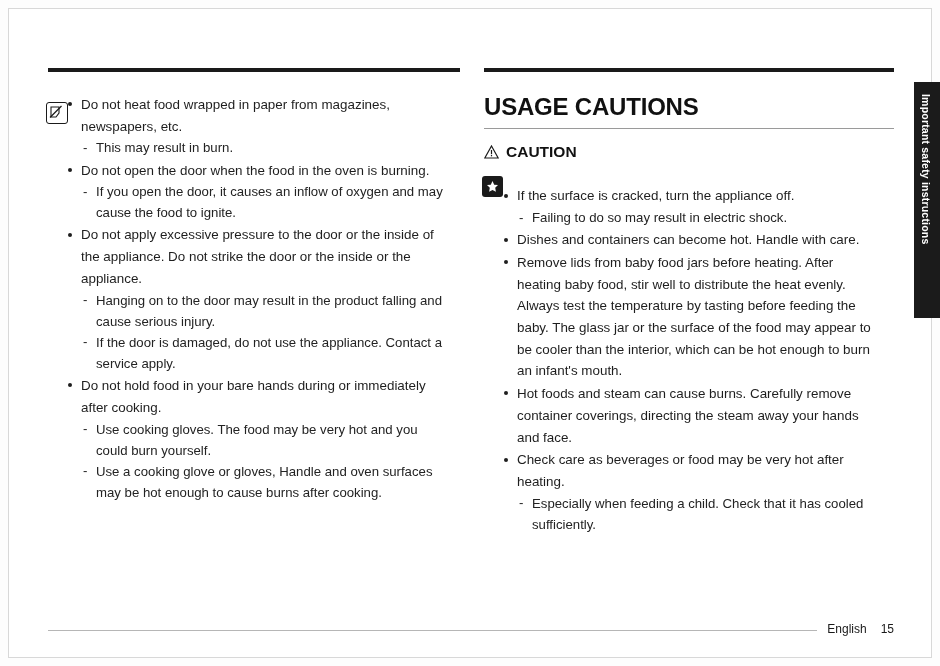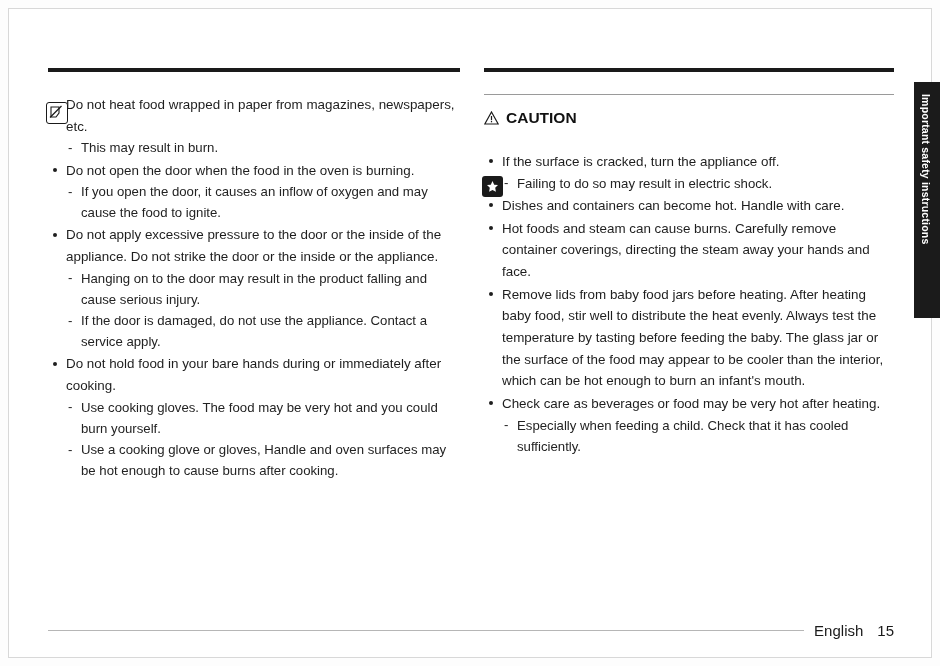--- a/index.html
+++ b/index.html
@@ -97,21 +97,21 @@
     display: inline-block;
     width: 15px;
     height: 14px;
     position: relative;
   }
   .warn-tri svg { display:block; }
 
   
   ul.bullets {
     list-style: none;
-    margin: 1px;
+    margin: 16px;
     padding: 0;
   }
   ul.bullets > li {
     position: relative;
     padding-left: 17px;
     font-size: 13.4px;
     line-height: 1.62;
     color: #1e1e1e;
     margin-bottom: 1px;
   }
@@ -202,21 +202,21 @@
     top: 8px;
     height: 1px;
     background: #b6b6b6;
   }
   .footer-text {
     position: absolute;
     right: 0;
     top: 0;
     background: #ffffff;
     padding-left: 10px;
-    font-size: 15px;
+    font-size: 12px;
     color: #1a1a1a;
     display: flex;
     gap: 14px;
     align-items: baseline;
   }
   .footer-page { font-weight: normal; }
 </style>
 </head>
 <body>
 
@@ -279,20 +279,21 @@
 
   <div class="icon-badge icon-left">
     <svg width="19" height="19" viewBox="0 0 19 19" aria-hidden="true">
       <path d="M3 14.5 L14.5 3" stroke="#1a1a1a" stroke-width="1.3" fill="none"></path>
       <path d="M4 4 h8 v6 l-3 4 H4 Z" stroke="#1a1a1a" stroke-width="1.1" fill="none"></path>
     </svg>
   </div>
 
   <div class="col col-right">
     <div class="rule-top"></div>
+    <div class="section-title">USAGE CAUTIONS</div>
     <div class="title-rule"></div>
     <div class="caution-head">
       <span class="warn-tri">
         <svg width="15" height="14" viewBox="0 0 15 14" aria-hidden="true">
           <path d="M7.5 1 L14.2 13 L0.8 13 Z" fill="none" stroke="#1a1a1a" stroke-width="1.2"></path>
           <rect x="6.9" y="5" width="1.2" height="4.2" fill="#1a1a1a"></rect>
           <rect x="6.9" y="10" width="1.2" height="1.3" fill="#1a1a1a"></rect>
         </svg>
       </span>
       <span>CAUTION</span>
@@ -307,25 +308,25 @@
             <span>Failing to do so may result in electric shock.</span>
           </li>
         </ul>
       </li>
       <li>
         <span class="dot"></span>
         <span>Dishes and containers can become hot. Handle with care.</span>
       </li>
       <li>
         <span class="dot"></span>
+        <span>Remove lids from baby food jars before heating. After heating baby food, stir well to distribute the heat evenly. Always test the temperature by tasting before feeding the baby. The glass jar or the surface of the food may appear to be cooler than the interior, which can be hot enough to burn an infant's mouth.</span>
+      </li>
+      <li>
+        <span class="dot"></span>
         <span>Hot foods and steam can cause burns. Carefully remove container coverings, directing the steam away your hands and face.</span>
-      </li>
-      <li>
-        <span class="dot"></span>
-        <span>Remove lids from baby food jars before heating. After heating baby food, stir well to distribute the heat evenly. Always test the temperature by tasting before feeding the baby. The glass jar or the surface of the food may appear to be cooler than the interior, which can be hot enough to burn an infant's mouth.</span>
       </li>
       <li>
         <span class="dot"></span>
         <span>Check care as beverages or food may be very hot after heating.</span>
         <ul class="sub">
           <li>
             <span class="dash">-</span>
             <span>Especially when feeding a child. Check that it has cooled sufficiently.</span>
           </li>
         </ul>

